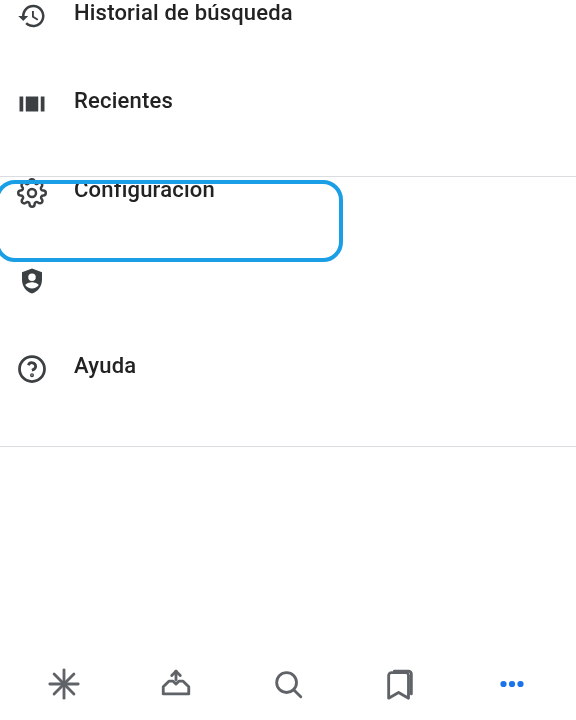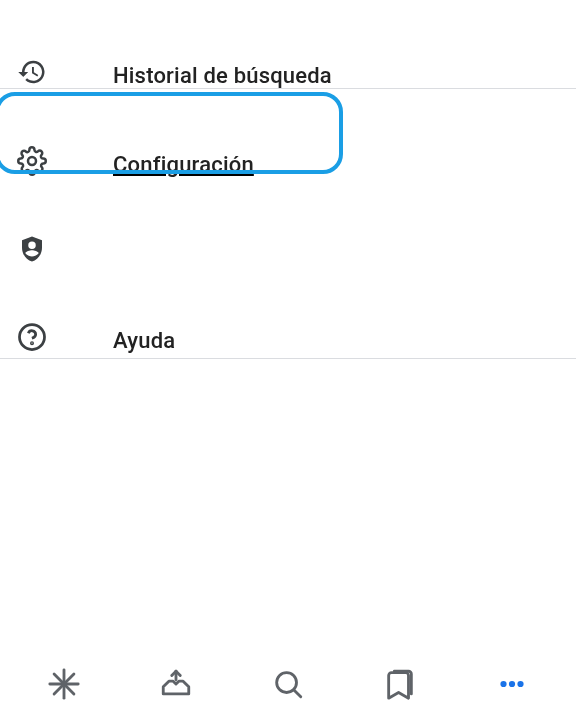--- a/index.html
+++ b/index.html
@@ -13,29 +13,27 @@
       height: 720px;
       background: #fff;
       position: relative;
       overflow: hidden;
     }
     .menu {
       width: 100%;
     }
     .menu-item {
       display: flex;
-      align-items: flex-end;
+      align-items: flex-start;
       height: 88px;
       padding-left: 16px;
       cursor: pointer;
-      gap: 39px;
     }
     .menu-item.selected {
       position: relative;
-      text-decoration: underline;
     }
     .selection-outline {
       position: absolute;
       left: -5px;
       top: 3px;
       bottom: 3px;
       width: 348px;
       border: 4px solid #1a9ee5;
       border-radius: 20px;
       pointer-events: none;
@@ -93,20 +91,28 @@
 
   <div class="menu-item">
     <span class="icon-wrap">
       <svg width="30" height="30" viewBox="0 0 24 24" fill="#3c4043">
         <path d="M13 3a9 9 0 0 0-9 9H1l3.89 3.89.07.14L9 12H6a7 7 0 1 1 2.05 4.95l-1.41 1.41A9 9 0 1 0 13 3zm-1 5v5l4.28 2.54.72-1.21-3.5-2.08V8H12z"></path>
       </svg>
     </span>
     <span class="label">Historial de búsqueda</span>
   </div>
 
+  <div class="menu-item">
+    <span class="icon-wrap">
+      <svg width="30" height="30" viewBox="0 0 24 24" fill="#3c4043">
+        <path d="M2 6h3v12H2V6zm5 0h10v12H7V6zm12 0h3v12h-3V6z"></path>
+      </svg>
+    </span>
+    <span class="label">Recientes</span>
+  </div>
 
 
   <div class="divider"></div>
 
   <div class="menu-item selected">
     <div class="selection-outline"></div>
     <span class="icon-wrap">
       <svg width="30" height="30" viewBox="0 0 24 24" fill="none" stroke="#3c4043" stroke-width="2">
         <circle cx="12" cy="12" r="3.2"></circle>
         <path d="M19.4 15a1.65 1.65 0 0 0 .33 1.82l.06.06a2 2 0 1 1-2.83 2.83l-.06-.06a1.65 1.65 0 0 0-1.82-.33 1.65 1.65 0 0 0-1 1.51V21a2 2 0 0 1-4 0v-.09a1.65 1.65 0 0 0-1-1.51 1.65 1.65 0 0 0-1.82.33l-.06.06a2 2 0 1 1-2.83-2.83l.06-.06a1.65 1.65 0 0 0 .33-1.82 1.65 1.65 0 0 0-1.51-1H3a2 2 0 0 1 0-4h.09a1.65 1.65 0 0 0 1.51-1 1.65 1.65 0 0 0-.33-1.82l-.06-.06a2 2 0 1 1 2.83-2.83l.06.06a1.65 1.65 0 0 0 1.82.33h0a1.65 1.65 0 0 0 1-1.51V3a2 2 0 0 1 4 0v.09a1.65 1.65 0 0 0 1 1.51h0a1.65 1.65 0 0 0 1.82-.33l.06-.06a2 2 0 1 1 2.83 2.83l-.06.06a1.65 1.65 0 0 0-.33 1.82v0a1.65 1.65 0 0 0 1.51 1H21a2 2 0 0 1 0 4h-.09a1.65 1.65 0 0 0-1.51 1z"></path>

